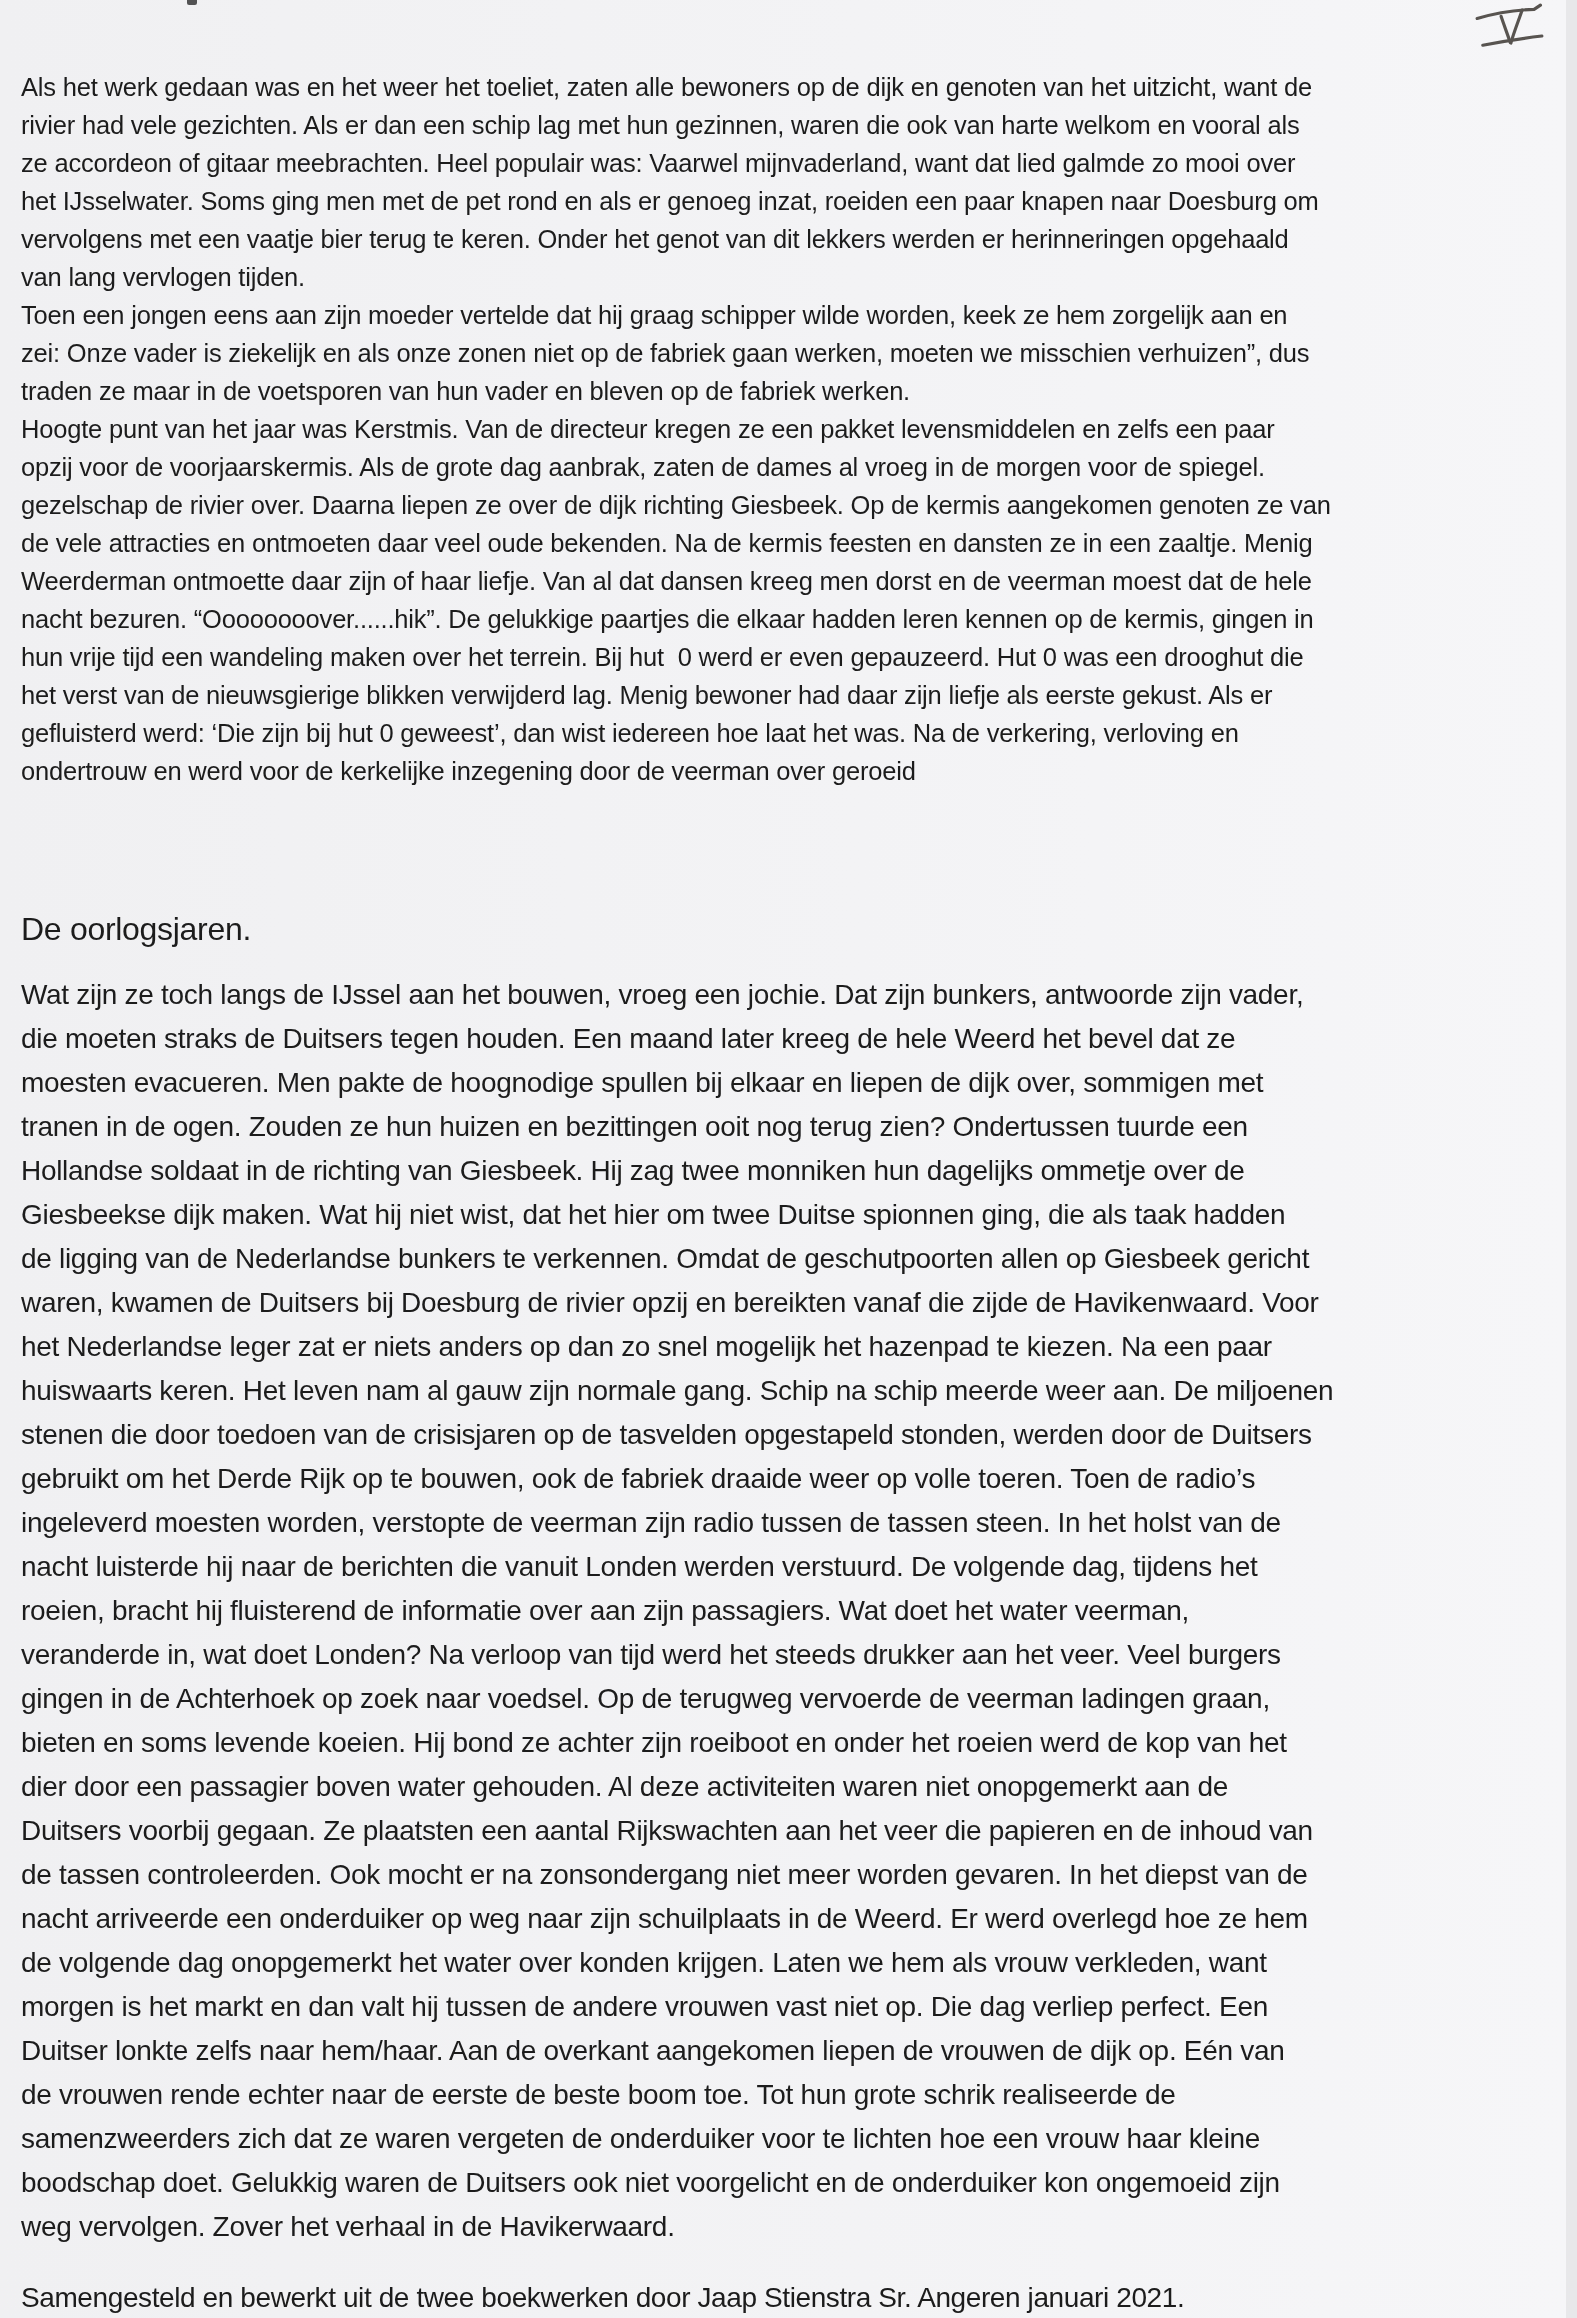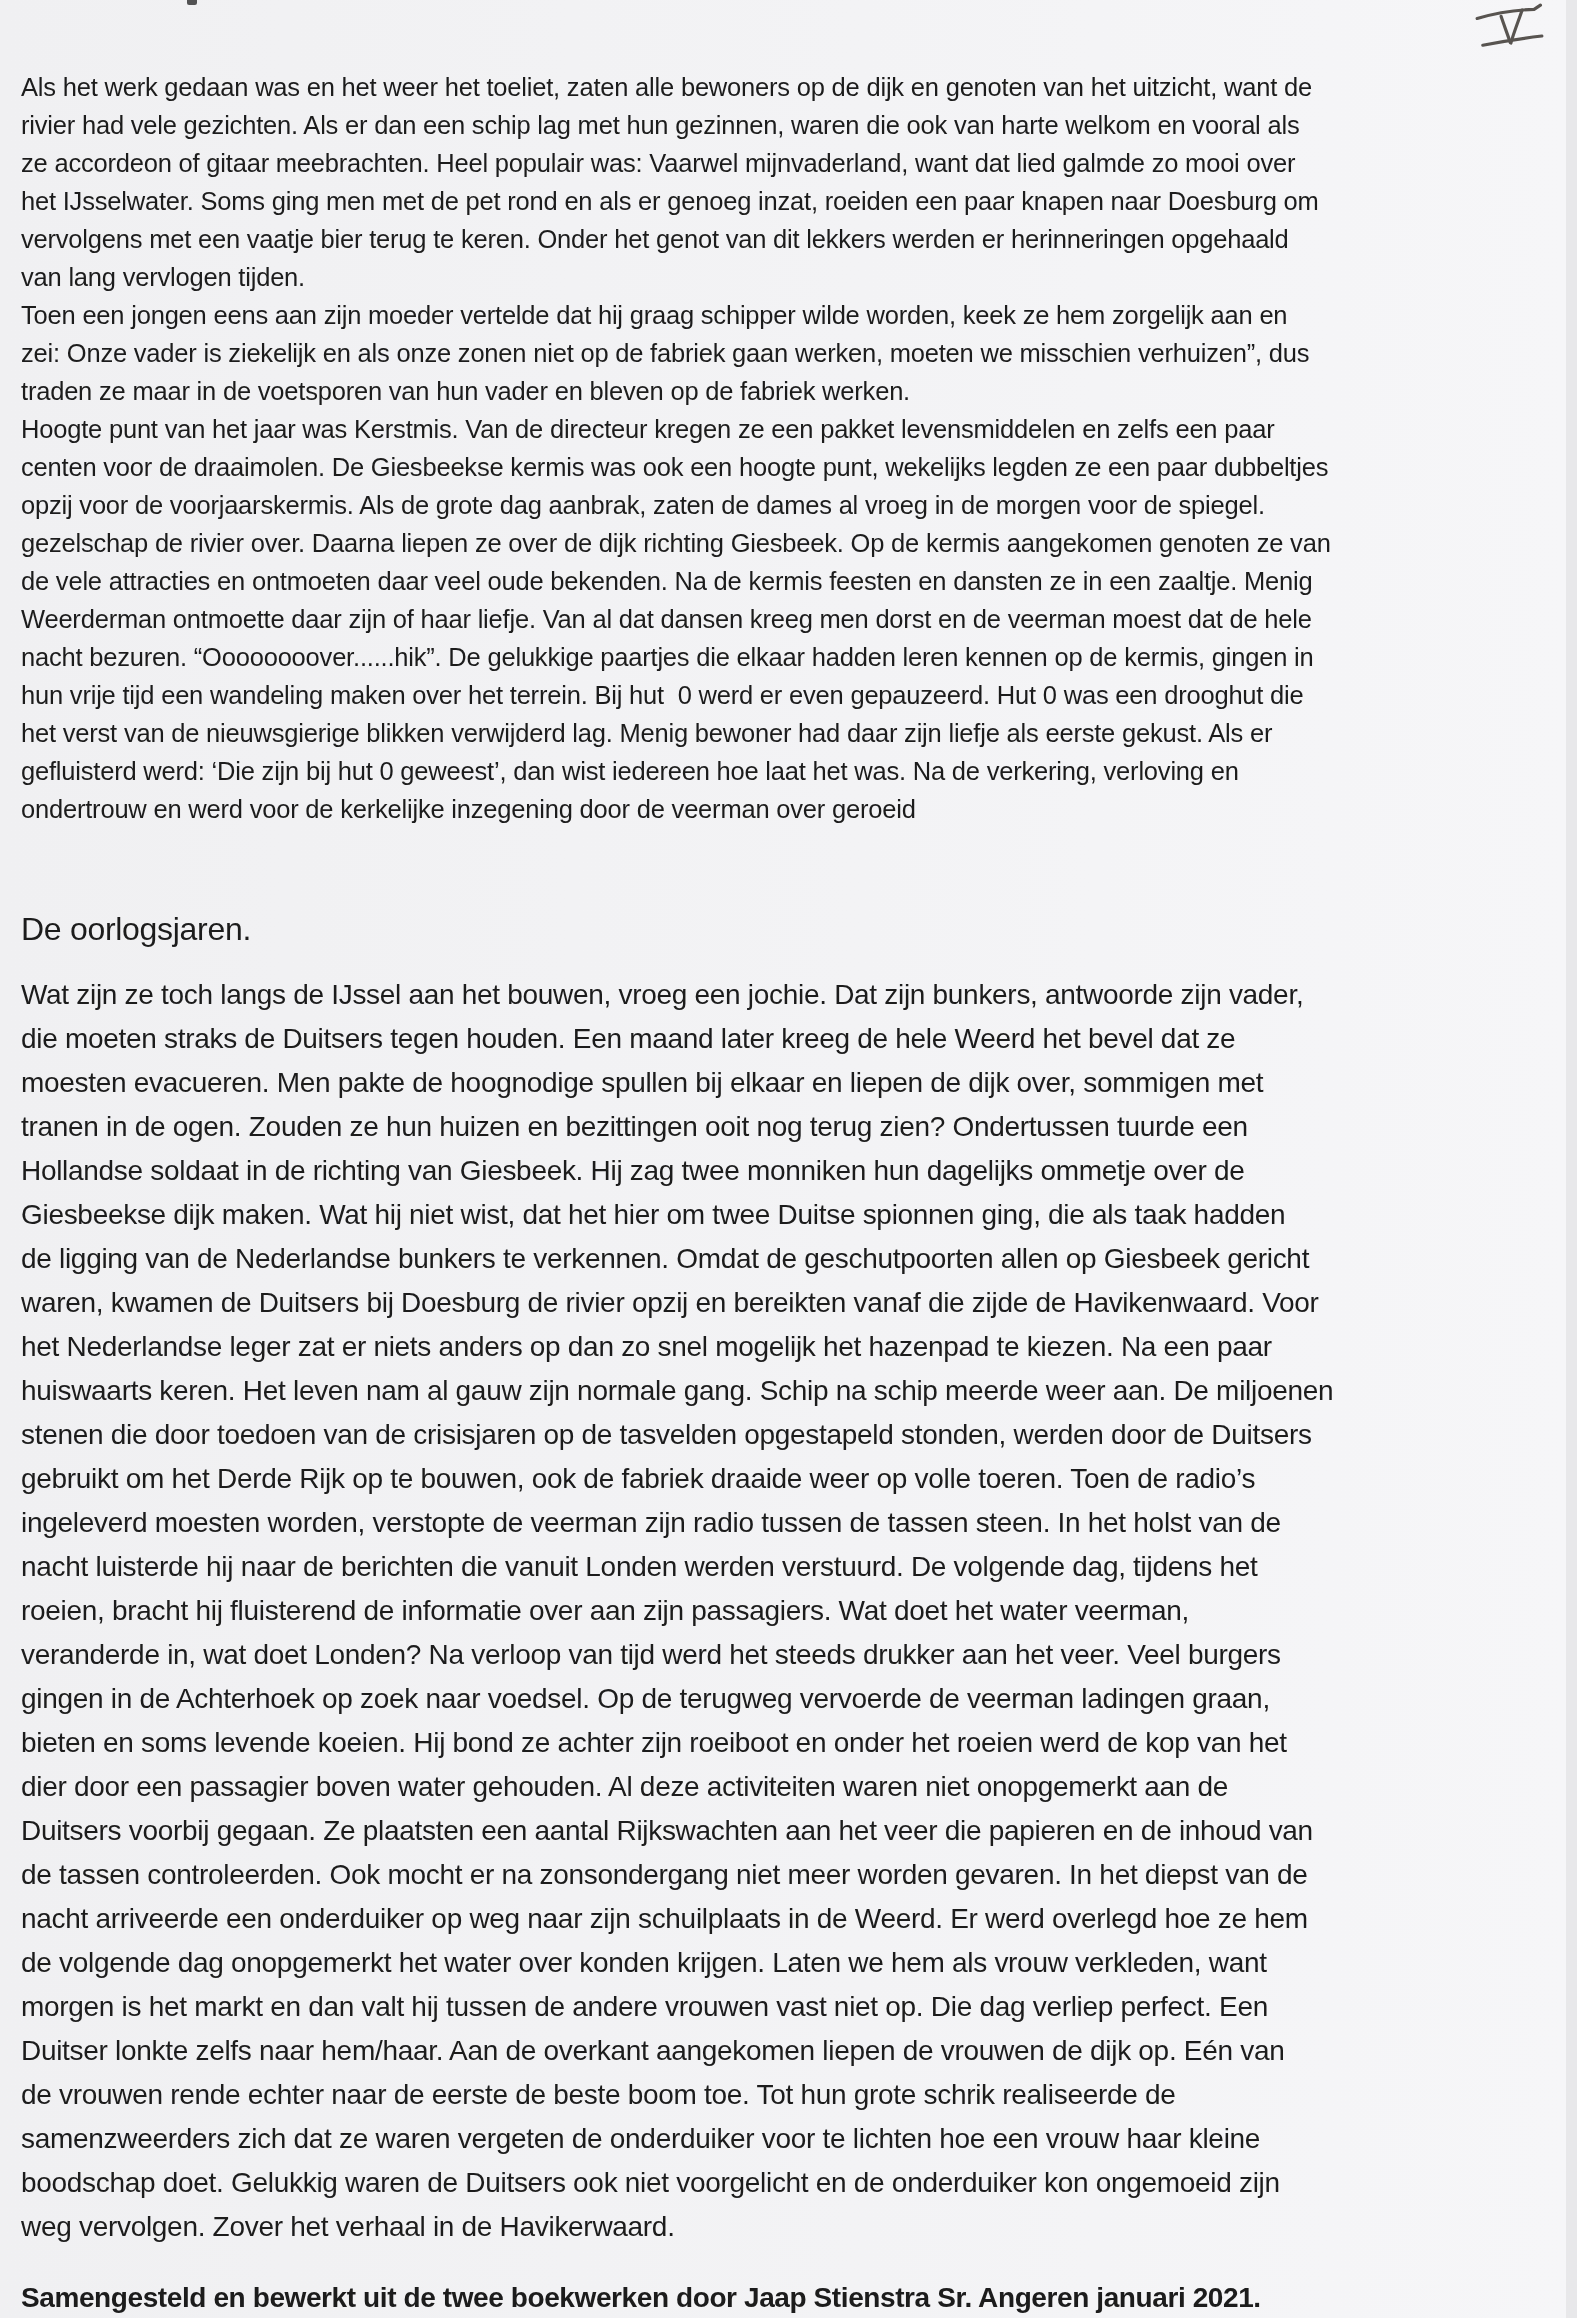--- a/index.html
+++ b/index.html
@@ -9,21 +9,21 @@
     height:2319px;
     background:linear-gradient(90deg,#f0f0f2 0%,#f3f3f5 55%,#f6f6f8 100%);
     font-family:"Liberation Sans","DejaVu Sans",sans-serif;
     color:#1c1c1c;
     overflow:hidden;
   }
   .textblock{position:absolute;left:21px;right:12.8px;}
   .s1{top:68px;font-size:25.5px;line-height:38px;letter-spacing:-0.2px;}
   .s2{top:973px;font-size:28px;line-height:44px;letter-spacing:-0.3px;}
   .heading{position:absolute;left:21px;top:908px;font-size:32px;line-height:43px;letter-spacing:-0.3px;}
-  .footer{position:absolute;left:21px;top:2276px;font-size:28px;line-height:43px;letter-spacing:-0.4px;font-weight:bold;}
+  .footer{position:absolute;left:21px;top:2276px;font-size:28px;line-height:43px;letter-spacing:-0.4px;}
   .line{white-space:pre;}
   .hand-mark{position:absolute;left:1474px;top:2.8px;width:71px;height:45px;}
   .scan-artifact{position:absolute;left:187px;top:0;width:10px;height:5px;background:#2a2a2a;border-radius:0 0 2.1px 2.1px;opacity:.8;}
 </style>
 </head>
 <body>
 
 <div class="page">
 
   <div class="scan-artifact"></div>
@@ -41,21 +41,20 @@
       <div class="line">Als het werk gedaan was en het weer het toeliet, zaten alle bewoners op de dijk en genoten van het uitzicht, want de</div>
       <div class="line">rivier had vele gezichten. Als er dan een schip lag met hun gezinnen, waren die ook van harte welkom en vooral als</div>
       <div class="line">ze accordeon of gitaar meebrachten. Heel populair was: Vaarwel mijnvaderland, want dat lied galmde zo mooi over</div>
       <div class="line">het IJsselwater. Soms ging men met de pet rond en als er genoeg inzat, roeiden een paar knapen naar Doesburg om</div>
       <div class="line">vervolgens met een vaatje bier terug te keren. Onder het genot van dit lekkers werden er herinneringen opgehaald</div>
       <div class="line">van lang vervlogen tijden.</div>
       <div class="line">Toen een jongen eens aan zijn moeder vertelde dat hij graag schipper wilde worden, keek ze hem zorgelijk aan en</div>
       <div class="line">zei: Onze vader is ziekelijk en als onze zonen niet op de fabriek gaan werken, moeten we misschien verhuizen”, dus</div>
       <div class="line">traden ze maar in de voetsporen van hun vader en bleven op de fabriek werken.</div>
       <div class="line">Hoogte punt van het jaar was Kerstmis. Van de directeur kregen ze een pakket levensmiddelen en zelfs een paar</div>
-      <div class="line">centen voor de draaimolen. De Giesbeekse kermis was ook een hoogte punt, wekelijks legden ze een paar dubbeltjes</div>
       <div class="line">opzij voor de voorjaarskermis. Als de grote dag aanbrak, zaten de dames al vroeg in de morgen voor de spiegel.</div>
       <div class="line">gezelschap de rivier over. Daarna liepen ze over de dijk richting Giesbeek. Op de kermis aangekomen genoten ze van</div>
       <div class="line">de vele attracties en ontmoeten daar veel oude bekenden. Na de kermis feesten en dansten ze in een zaaltje. Menig</div>
       <div class="line">Weerderman ontmoette daar zijn of haar liefje. Van al dat dansen kreeg men dorst en de veerman moest dat de hele</div>
       <div class="line">nacht bezuren. “Oooooooover......hik”. De gelukkige paartjes die elkaar hadden leren kennen op de kermis, gingen in</div>
       <div class="line">hun vrije tijd een wandeling maken over het terrein. Bij hut  0 werd er even gepauzeerd. Hut 0 was een drooghut die</div>
       <div class="line">het verst van de nieuwsgierige blikken verwijderd lag. Menig bewoner had daar zijn liefje als eerste gekust. Als er</div>
       <div class="line">gefluisterd werd: ‘Die zijn bij hut 0 geweest’, dan wist iedereen hoe laat het was. Na de verkering, verloving en</div>
       <div class="line">ondertrouw en werd voor de kerkelijke inzegening door de veerman over geroeid</div>
     </div>

